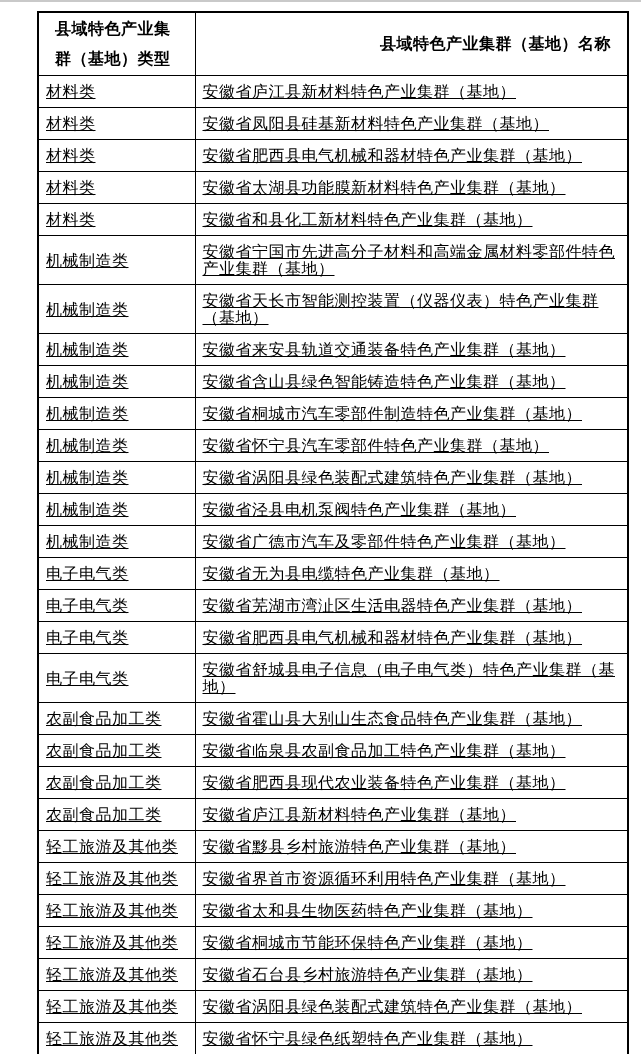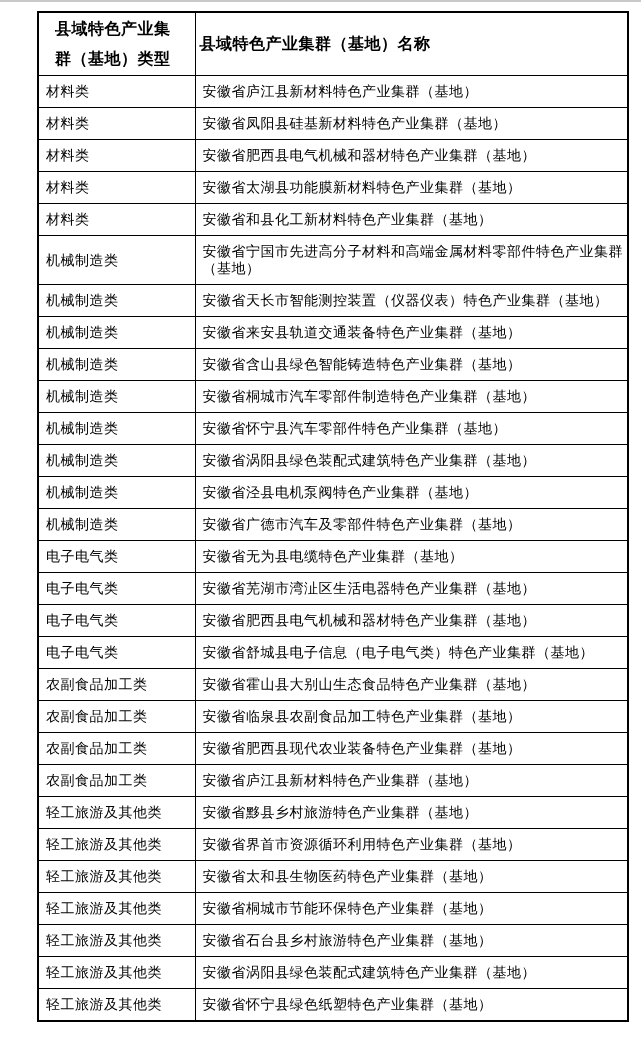--- a/index.html
+++ b/index.html
@@ -37,29 +37,30 @@
     font-weight: bold;
     font-size: 16px;
     height: 60px;
   }
   th.th-type {
     text-align: right;
     line-height: 30px;
     padding: 1px 24px 1px 8px;
   }
   th.th-name {
-    text-align: left;
+    text-align: right;
     line-height: 30px;
-    padding: 1px 4px;
+    padding: 1px 16px;
   }
   .doc-table td {
-    font-size: 14px;
+    font-size: 16px;
     line-height: 17px;
     padding: 7px 4px 7px 7px;
     text-align: left;
+    text-decoration: underline;
   }
 </style>
 </head>
 <body>
 
 <div class="top-edge"></div>
 
 <table class="doc-table">
   <colgroup>
     <col class="col-type">

